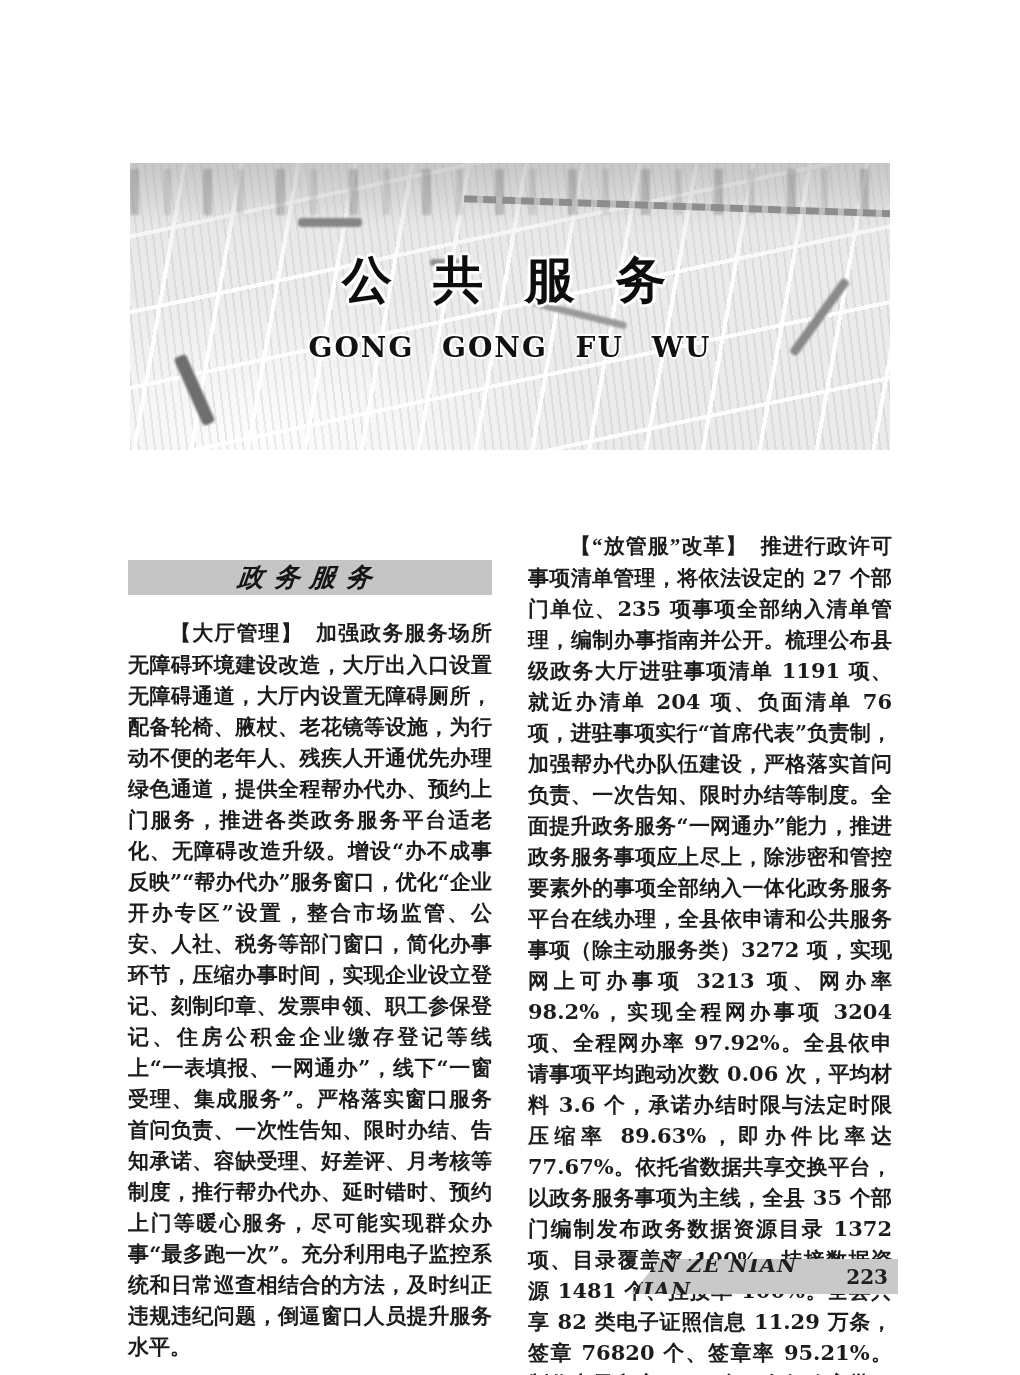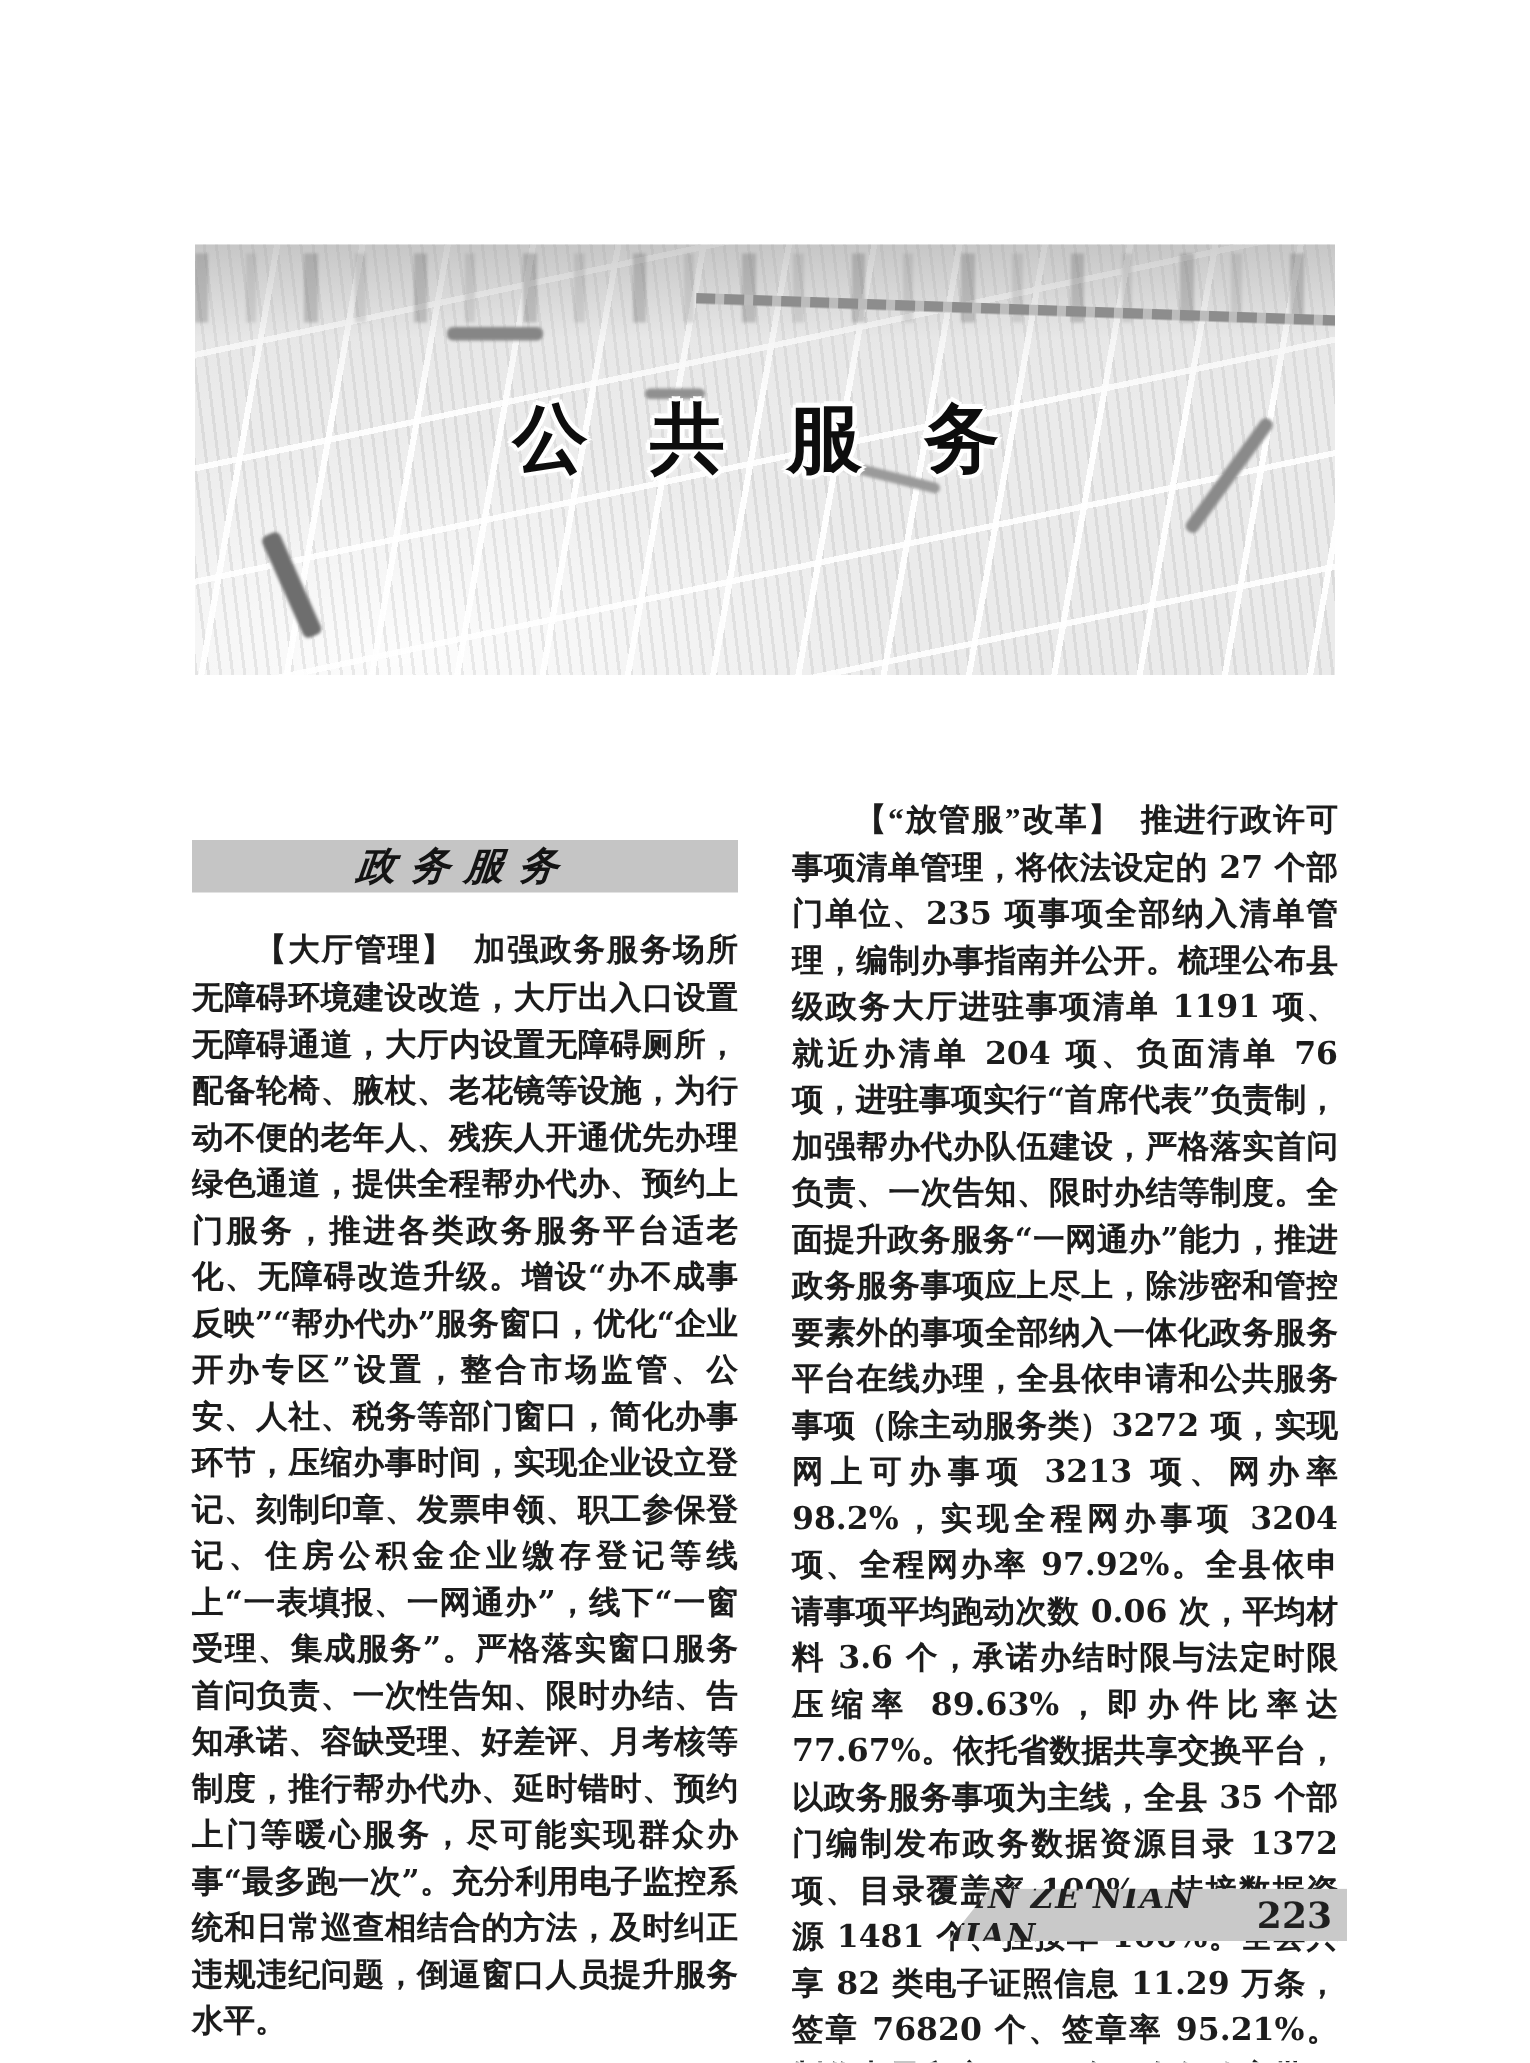--- a/index.html
+++ b/index.html
@@ -36,21 +36,20 @@
   .t3 { left:402px; top:148px; width:96px; height:7px;  transform:rotate(14deg); background:#9a9a9a; }
   .t4 { right:66px; top:108px; width:9px;  height:92px; transform:rotate(36deg); background:#8a8a8a; }
   .t5 { left:300px; top:96px;  width:40px; height:7px;  background:#909090; }
 
   .hero-title {
     position:absolute; left:0; top:84px; width:100%; text-align:center;
     font-family:"DejaVu Sans","Liberation Sans",sans-serif;
     font-size:50px; font-weight:900; color:#0d0d0d; letter-spacing:12px;
     text-shadow:-3px 0 0 #fff,3px 0 0 #fff,0 -3px 0 #fff,0 3px 0 #fff,
                 -2px -2px 0 #fff,2px 2px 0 #fff,-2px 2px 0 #fff,2px -2px 0 #fff,0 0 6px #fff;
-    margin-top:12px;
   }
   .hero-sub {
     position:absolute; left:0; top:168px; width:100%; text-align:center;
     font-size:28px; font-weight:bold; color:#111; letter-spacing:2px; word-spacing:16px;
     text-shadow:-2px 0 0 #fff,2px 0 0 #fff,0 -2px 0 #fff,0 2px 0 #fff,
                 -1px -1px 0 #fff,1px 1px 0 #fff,-1px 1px 0 #fff,1px -1px 0 #fff,0 0 5px #fff;
   }
 
   
   .col-left  { position:absolute; left:128px; top:560px; width:364px; }
@@ -75,36 +74,37 @@
   }
 
   
   .footer-banner {
     position:absolute; left:632px; top:1259px; width:266px; height:35px;
     background:#c9c9c9; clip-path:polygon(28px 0,100% 0,100% 100%,0 100%);
     display:flex; align-items:center; justify-content:flex-end;
     padding-right:10px; box-sizing:border-box; gap:11px;
   }
   .footer-title { font-style:italic; font-weight:bold; font-size:21px; letter-spacing:1px; color:#1f1f1f; }
-  .footer-page  { font-size:24px; font-weight:bold; color:#1f1f1f; }
+  .footer-page  { font-size:20px; font-weight:bold; color:#1f1f1f; }
 </style>
 </head>
 <body>
 
 <div class="page">
 
   <div class="hero">
     <div class="townband"></div>
     <div class="railway"></div>
     <div class="trees t1"></div>
     <div class="trees t2"></div>
     <div class="trees t3"></div>
     <div class="trees t4"></div>
     <div class="trees t5"></div>
     <div class="hero-title">公 共 服 务</div>
+    <div class="hero-sub">GONG GONG FU WU</div>
   </div>
 
   <div class="col-left">
     <div class="banner">
       <span class="banner-text">政务服务</span>
     </div>
     <p class="body"><span class="entry-head">【大厅管理】</span><span>加强政务服务场所无障碍环境建设改造，大厅出入口设置无障碍通道，大厅内设置无障碍厕所，配备轮椅、腋杖、老花镜等设施，为行动不便的老年人、残疾人开通优先办理绿色通道，提供全程帮办代办、预约上门服务，推进各类政务服务平台适老化、无障碍改造升级。增设“办不成事反映”“帮办代办”服务窗口，优化“企业开办专区”设置，整合市场监管、公安、人社、税务等部门窗口，简化办事环节，压缩办事时间，实现企业设立登记、刻制印章、发票申领、职工参保登记、住房公积金企业缴存登记等线上“一表填报、一网通办”，线下“一窗受理、集成服务”。严格落实窗口服务首问负责、一次性告知、限时办结、告知承诺、容缺受理、好差评、月考核等制度，推行帮办代办、延时错时、预约上门等暖心服务，尽可能实现群众办事“最多跑一次”。充分利用电子监控系统和日常巡查相结合的方法，及时纠正违规违纪问题，倒逼窗口人员提升服务水平。</span></p>
   </div>
 
   <div class="col-right">

